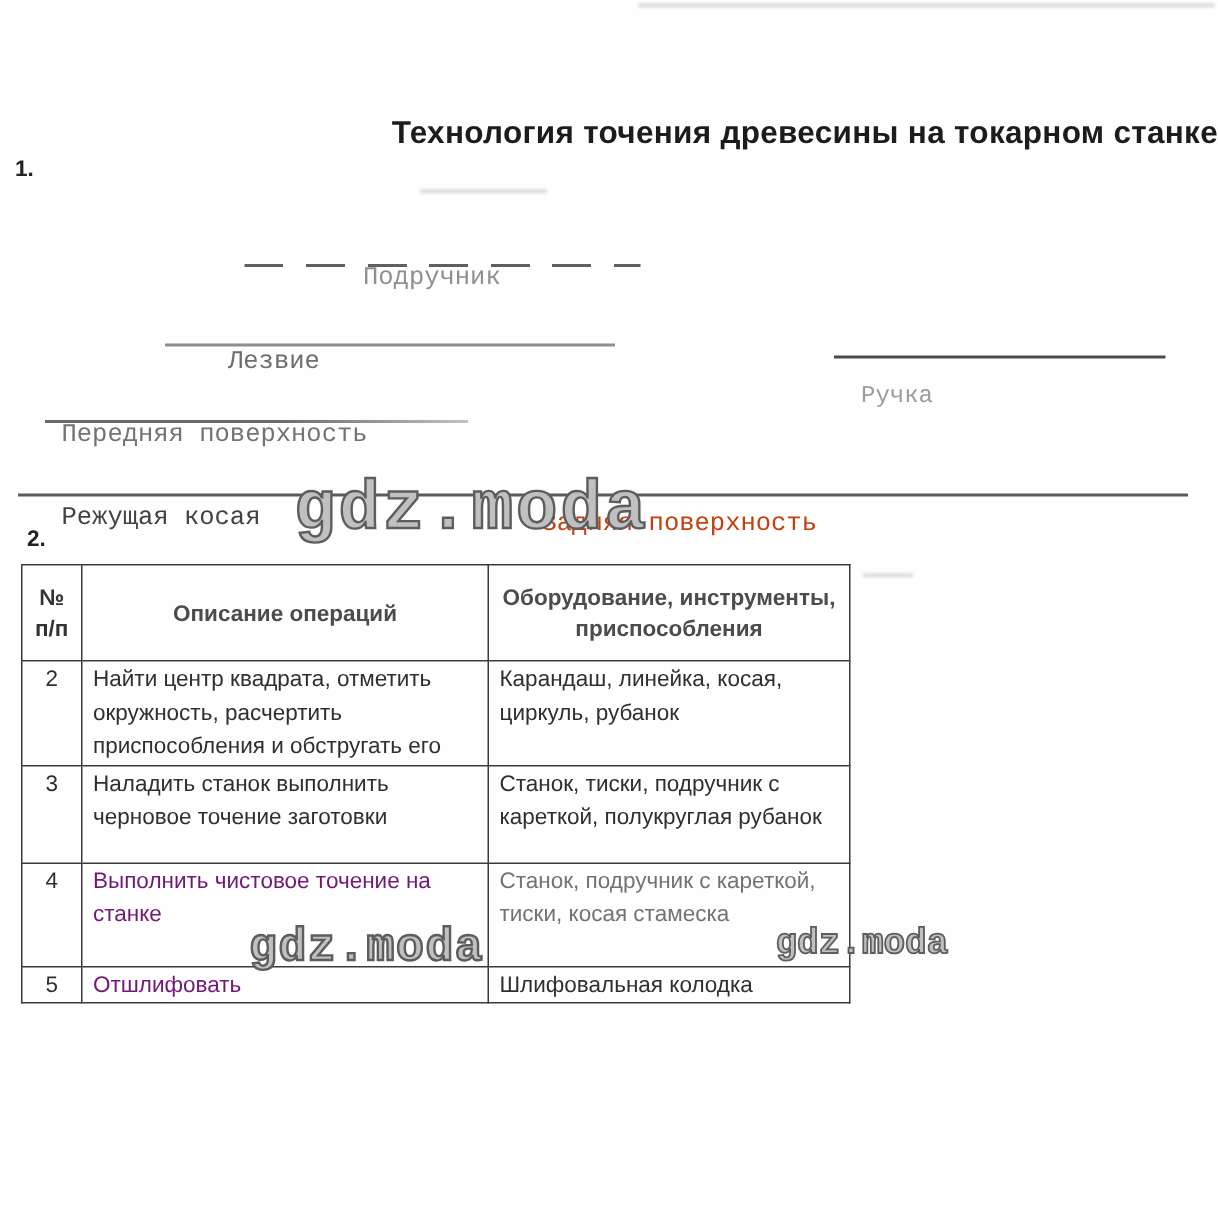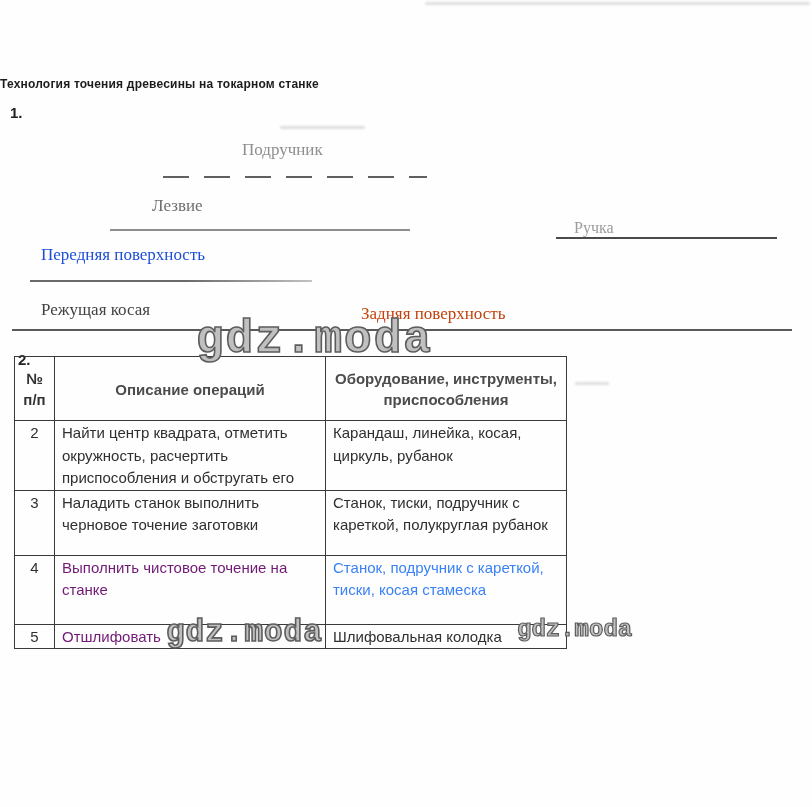--- a/index.html
+++ b/index.html
@@ -4,35 +4,35 @@
 <style>
   html,body{margin:0;padding:0;}
   body{
     width:812px;height:807px;position:relative;overflow:hidden;
     background:#fefefe;
     font-family:"Liberation Sans", sans-serif;
   }
   .abs{position:absolute;}
   
   .doc-title{
-    left:0;top:77px;width:812px;text-align:left;
-    font-size:12px;font-weight:bold;color:#1c1c1c;letter-spacing:.2px;
+    left:0;top:77px;width:812px;text-align:right;
+    font-size:21px;font-weight:bold;color:#1c1c1c;letter-spacing:.2px;
   }
   .item-no{font-size:15px;font-weight:bold;color:#222;}
   #item1{left:10px;top:104px;}
   #item2{left:18px;top:351px;}
   
   .dlabel{
-    font-family:Liberation Serif, serif;
-    font-size:17px;white-space:nowrap;
+    font-family:Liberation Mono, monospace;
+    font-size:17px;white-space:nowrap;margin-top:36px;
   }
   #lbl-podruchnik{left:242px;top:140px;color:#8f8f8f;}
   #lbl-lezvie{left:152px;top:196px;color:#6e6e6e;}
   #lbl-ruchka{left:574px;top:219px;color:#9c9c9c;font-size:16px;}
-  #lbl-perednyaya{left:41px;top:245px;color:#1d4ed8;}
+  #lbl-perednyaya{left:41px;top:245px;color:#737373;}
   #lbl-rezh{left:41px;top:300px;color:#424242;}
   #lbl-zadnyaya{left:361px;top:304px;color:#c2410c;}
   
   .line{height:2px;}
   #line-dash{left:163px;top:176px;width:264px;
     background:repeating-linear-gradient(to right,#606060 0 26px,transparent 26px 41px);}
   #line-lezvie{left:110px;top:229px;width:300px;background:#8e8e8e;}
   #line-ruchka{left:556px;top:237px;width:221px;background:#4a4a4a;height:1.5px;}
   #line-perednyaya{left:30px;top:280px;width:282px;
     background:linear-gradient(90deg,#6a6a6a 0 55%,#9a9a9a 80%,#c2c2c2);}
@@ -43,21 +43,21 @@
     font-weight:bold;white-space:nowrap;
     color:#c0c0c0;
     -webkit-text-stroke:1.6px #5d5d5d;
     z-index:5;
   }
   #wm-large{left:196px;top:314px;font-size:46px;letter-spacing:2px;}
   #wm-mid{left:166px;top:615px;font-size:31px;letter-spacing:1px;}
   #wm-right{left:517px;top:616px;font-size:24px;-webkit-text-stroke:1.2px #5d5d5d;}
   
   #optable{
-    left:14px;top:356px;width:552px;
+    left:14px;top:376px;width:552px;
     border-collapse:collapse;table-layout:fixed;
     font-size:15px;line-height:22.5px;color:#2f2f2f;
   }
   #optable td{
     border:1px solid #3a3a3a;vertical-align:top;
     padding:1px 7px 0 7px;overflow:hidden;
   }
   #optable col.c-num{width:40px;}
   #optable col.c-op{width:271px;}
   #optable col.c-eq{width:241px;}
@@ -66,21 +66,21 @@
     color:#4c4c4c;line-height:21px;
   }
   #optable tr.hdr td.numhead{color:#333;}
   #optable tr.hdr{height:64px;}
   #optable tr.r2{height:67px;}
   #optable tr.r3{height:65px;}
   #optable tr.r4{height:69px;}
   #optable tr.r5{height:21px;}
   #optable td.numcell{text-align:center;padding-left:2px;padding-right:2px;}
   .faded{color:#701a75;}
-  .faded2{color:#3b82f6;}
+  .faded2{color:#737373;}
   
   .artifact{background:#dedede;filter:blur(1px);border-radius:2px;z-index:1;}
 </style>
 </head>
 <body>
 
 <div class="abs artifact" style="left:425px;top:2px;width:385px;height:3px;"></div>
 <div class="abs artifact" style="left:280px;top:126px;width:85px;height:3px;"></div>
 <div class="abs artifact" style="left:575px;top:382px;width:34px;height:3px;"></div>
 

